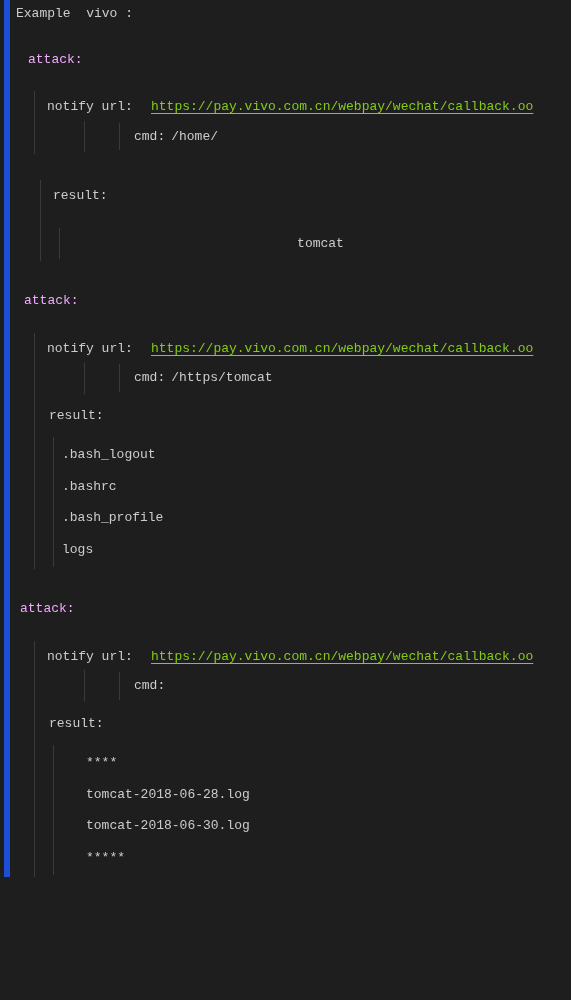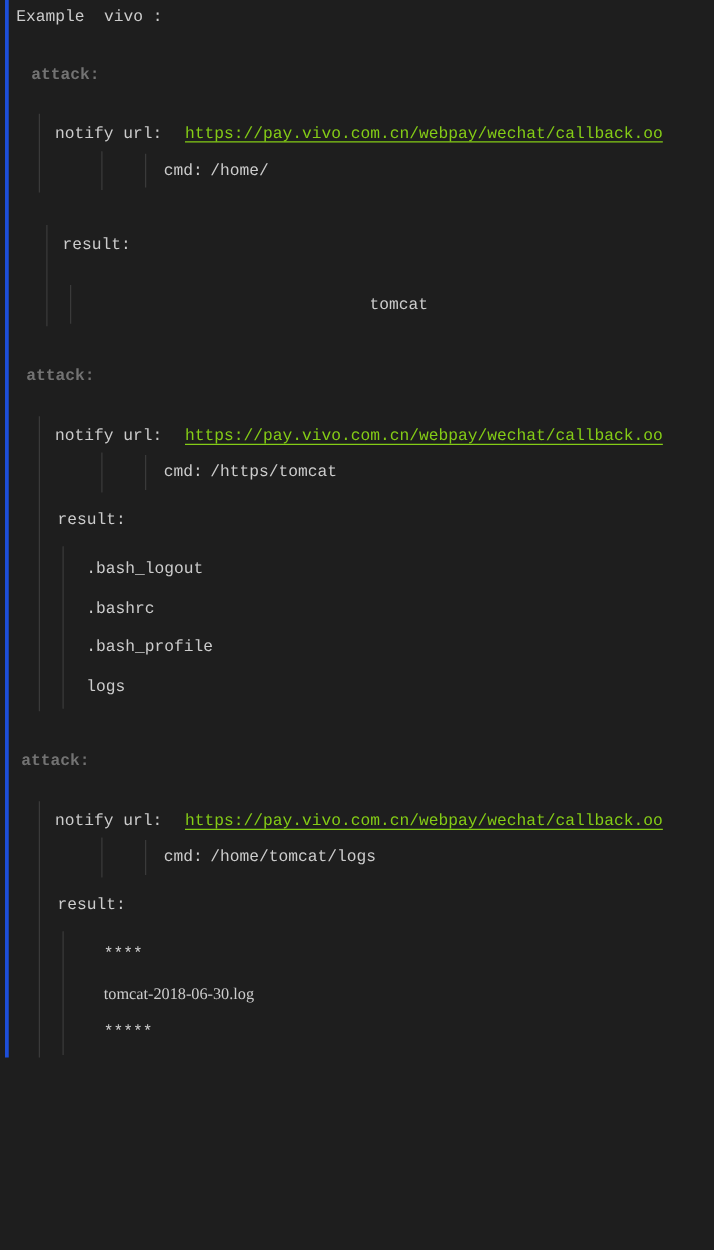--- a/index.html
+++ b/index.html
@@ -23,38 +23,38 @@
     color: #84cc16;
     text-decoration: underline;
     text-underline-offset: 3px;
     cursor: pointer;
   }
   .sub {
     border-left: 1px solid #3a3a3a;
     margin-left: 24px;
     padding: 2px 0 2px 12px;
   }
-  .key { color: #737373; padding: 4px 0 4px 18px; font-weight: bold; }
+  .key { color: #f0abfc; padding: 4px 0 4px 18px; }
   .kvrow { display: flex; align-items: baseline; padding: 4px 0; white-space: nowrap; }
   .kvlabel { min-width: 104px; }
   .cmd-box {
     border-left: 1px solid #3a3a3a;
     margin-left: 37px;
     padding: 2px 16px 2px 12px;
   }
   .cmd-inner {
     border-left: 1px solid #3a3a3a;
     margin-left: 22px;
     padding-left: 14px;
   }
   .res-item { padding: 6px 0 6px 22px; }
   .gap { height: 18px; }
   .biggap { height: 26px; }
   .outer {
-    border-left: 3px solid #1d4ed8;
+    border-left: 6px solid #1d4ed8;
     margin-left: 2px;
   }
 </style>
 </head>
 <body>
 
 <div class="page">
   <div class="outer">
     <div class="line mono" style="padding-left:6px;">Example  vivo :</div>
     <div class="gap"></div>
@@ -97,48 +97,48 @@
         <div class="cmd-inner">
           <div class="kvrow">
             <span>cmd:</span>
             <span style="padding-left:6px;">/https/tomcat</span>
           </div>
         </div>
       </div>
       <div style="height:8px;"></div>
       <div class="line" style="padding-left:2px;">result:</div>
       <div style="height:8px;"></div>
-      <div class="sub" style="margin-left:6px; padding-left:10px;">
+      <div class="sub" style="margin-left:6px; padding-left:0;">
         <div class="res-item" style="padding-left:8px;">.bash_logout</div>
         <div class="res-item" style="padding-left:8px;">.bashrc</div>
         <div class="res-item" style="padding-left:8px;">.bash_profile</div>
         <div class="res-item" style="padding-left:8px;">logs</div>
       </div>
     </div>
 
     <div class="biggap"></div>
 
     <div class="key" style="padding-left:10px;">attack:</div>
     <div class="gap"></div>
     <div class="sub">
       <div class="kvrow">
         <span class="kvlabel">notify url:</span>
         <span class="url">https://pay.vivo.com.cn/webpay/wechat/callback.oo</span>
       </div>
       <div class="cmd-box">
         <div class="cmd-inner">
           <div class="kvrow">
             <span>cmd:</span>
-            <span style="padding-left:6px;">/home/tomcat/logs</span>
           </div>
         </div>
       </div>
       <div style="height:8px;"></div>
       <div class="line" style="padding-left:2px;">result:</div>
       <div style="height:8px;"></div>
       <div class="sub" style="margin-left:6px; padding-left:10px;">
         <div class="res-item" style="padding-left:22px;">****</div>
-        <div class="res-item" style="padding-left:22px;font-family:Liberation Serif, serif;">tomcat-2018-06-30.log</div>
+        <div class="res-item" style="padding-left:22px;">tomcat-2018-06-28.log</div>
+        <div class="res-item" style="padding-left:22px;">tomcat-2018-06-30.log</div>
         <div class="res-item" style="padding-left:22px;">*****</div>
       </div>
     </div>
   </div>
 </div>
 
 </body></html>

